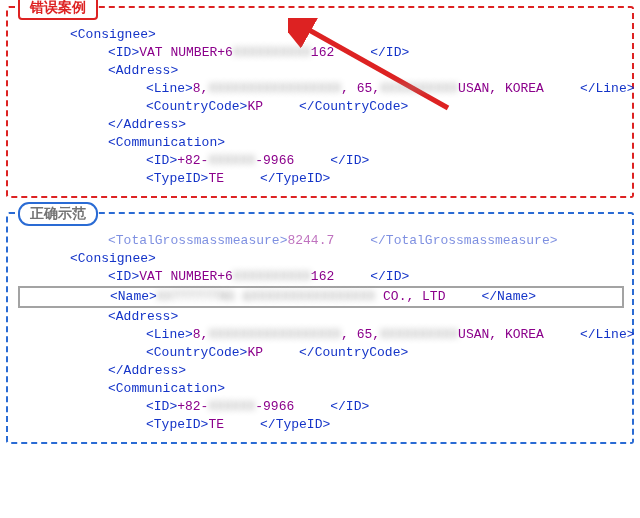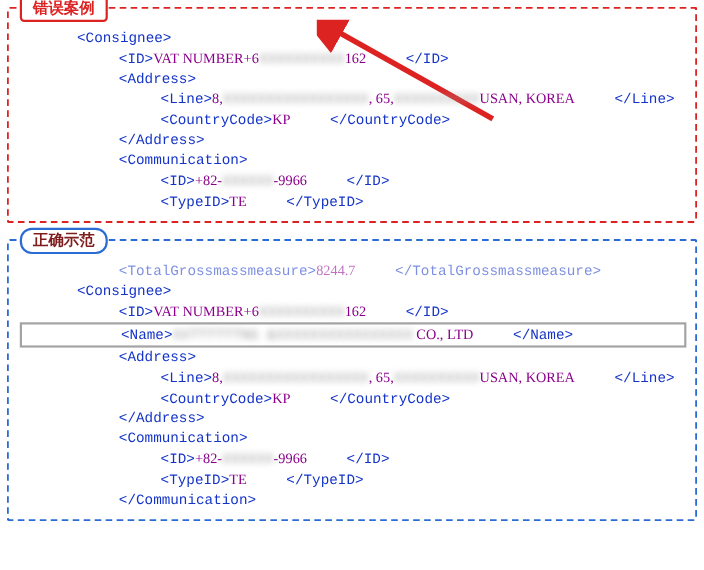--- a/index.html
+++ b/index.html
@@ -26,35 +26,35 @@
     left: 10px;
     background: #fff;
     border: 2px solid;
     border-radius: 4px;
     padding: 1px 10px;
     font-weight: bold;
     font-size: 14px;
     font-family: "Microsoft YaHei", "SimSun", sans-serif;
   }
   .panel.red .panel-title { border-color: #d22; color: #d22; }
-  .panel.blue .panel-title { border-color: #2a6bd4; color: #7f1d1d; border-radius: 11px; }
+  .panel.blue .panel-title { border-color: #2a6bd4; color: #737373; border-radius: 11px; }
   .code {
     font-family: "Courier New", "SimSun", monospace;
     font-size: 13px;
     line-height: 18px;
     white-space: nowrap;
     color: #000;
     position: relative;
   }
   .line { position: relative; }
   .i1 { padding-left: 18px; }
   .i2 { padding-left: 56px; }
   .i3 { padding-left: 94px; }
   .tag { color: #1434c8; margin-left: 36px; }
-  .txt { color: #8b008b; font-family: Liberation Serif, serif; }
+  .txt { color: #8b008b; }
   .blur {
     color: transparent;
     text-shadow: 0 0 6px #999;
     user-select: none;
   }
   .highlight-row {
     border: 2px solid #a3a3a3;
     box-sizing: border-box;
     padding-left: 54px !important;
     margin-left: 2px;
@@ -126,15 +126,14 @@
       <span class="tag">&lt;CountryCode&gt;</span><span class="txt">KP</span><span class="tag">&lt;/CountryCode&gt;</span>
     </div>
     <div class="line i2"><span class="tag">&lt;/Address&gt;</span></div>
     <div class="line i2"><span class="tag">&lt;Communication&gt;</span></div>
     <div class="line i3">
       <span class="tag">&lt;ID&gt;</span><span class="txt">+82-</span><span class="blur">XXXXXX</span><span class="txt">-9966</span><span class="tag">&lt;/ID&gt;</span>
     </div>
     <div class="line i3">
       <span class="tag">&lt;TypeID&gt;</span><span class="txt">TE</span><span class="tag">&lt;/TypeID&gt;</span>
     </div>
-    <div class="line i2"><span class="tag">&lt;/Communication&gt;</span></div>
   </div>
 </div>
 
 </body></html>

